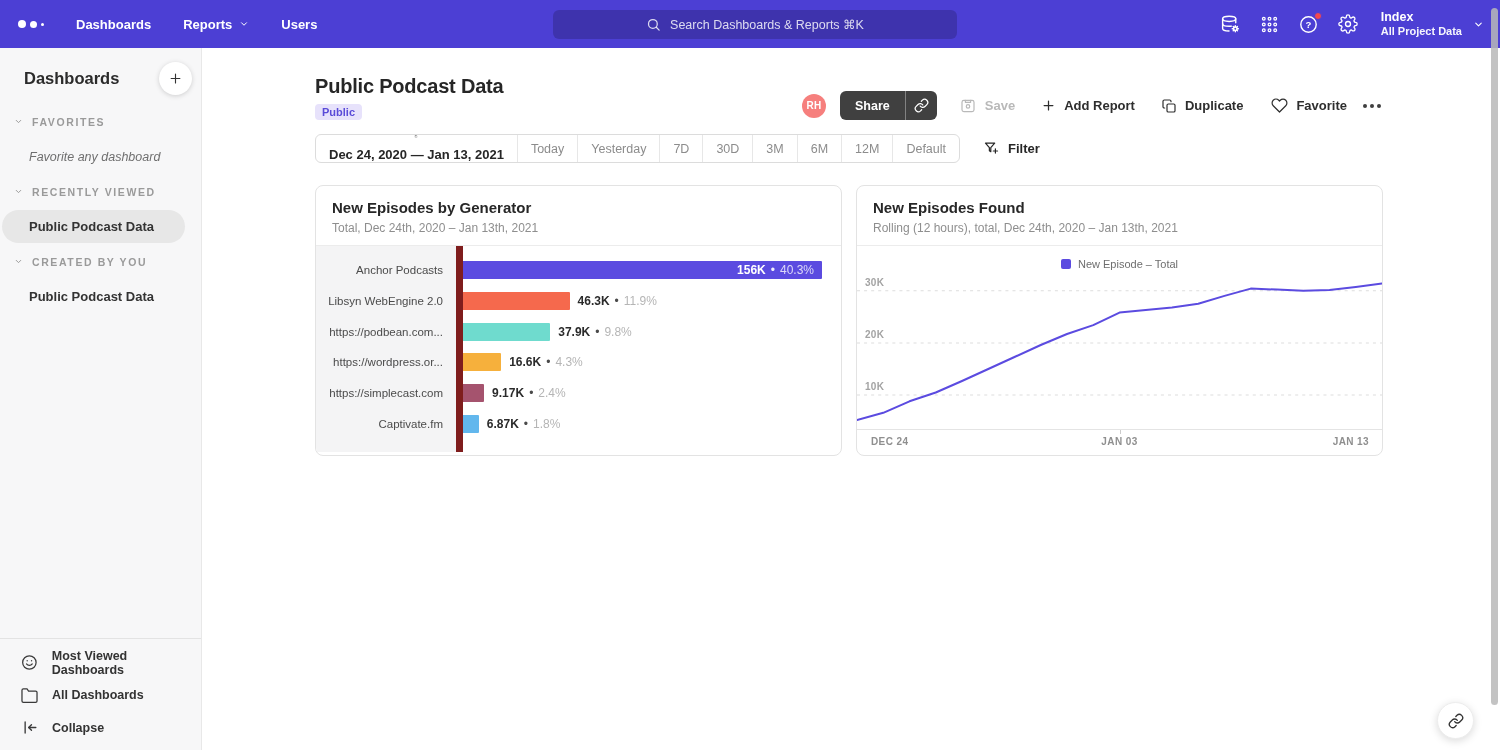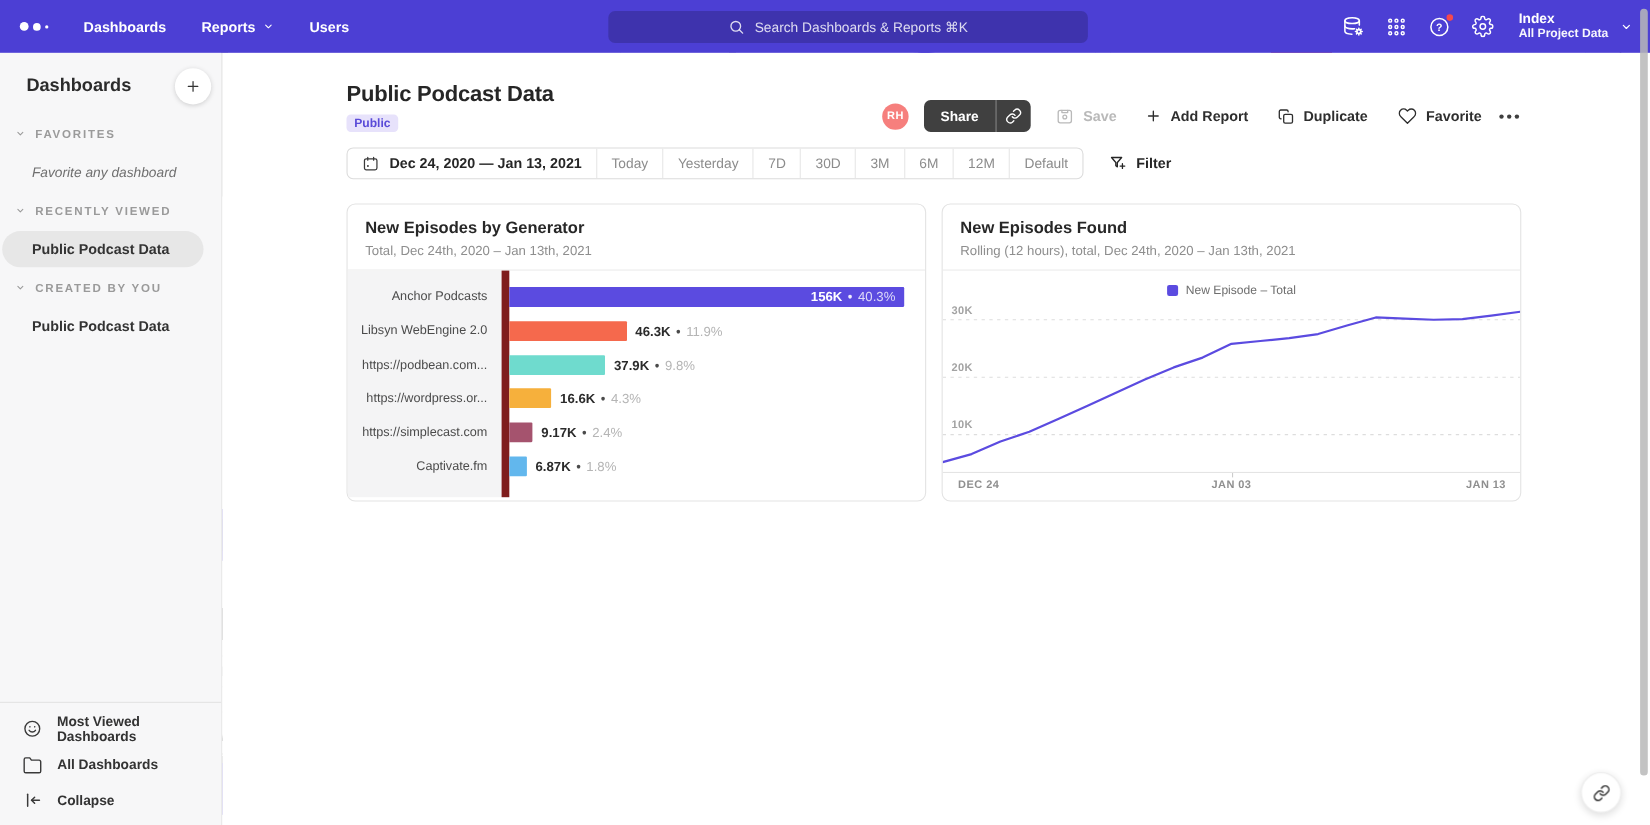--- a/index.html
+++ b/index.html
@@ -10,21 +10,21 @@
   
   .topnav { position:fixed; top:0; left:0; right:0; height:48px; background:#4c3fd4;
     display:flex; align-items:center; padding:0 16px 0 18px; z-index:30; }
   .logo { display:flex; align-items:center; gap:4px; margin-right:32px; cursor:pointer; }
   .logo .d1 { width:8px; height:8px; border-radius:50%; background:#fff; }
   .logo .d2 { width:7px; height:7px; border-radius:50%; background:#fff; }
   .logo .d3 { width:3px; height:3px; border-radius:50%; background:#fff; }
   .nav-items { display:flex; align-items:center; gap:32px; }
   .nav-item { display:flex; align-items:center; gap:7px; color:#fff; font-size:13px;
     font-weight:700; cursor:pointer; }
-  .searchbar { position:absolute; left:553px; top:10px; width:436px; height:29px;
+  .searchbar { position:absolute; left:553px; top:10px; width:404px; height:29px;
     background:rgba(0,0,0,0.18); border-radius:6px; display:flex; align-items:center;
     justify-content:center; gap:9px; color:rgba(255,255,255,0.82); cursor:text;text-align:center; }
   .search-ph { font-size:12.5px; }
   .nav-right { margin-left:auto; display:flex; align-items:center; gap:19px; color:#fff; }
   .nav-icon-btn { background:none; border:none; color:#fff; padding:0; position:relative;
     cursor:pointer; display:flex; }
   .help-badge { position:absolute; top:-2px; right:-3px; width:8px; height:8px;
     background:#f5484d; border-radius:50%; border:1.5px solid #4c3fd4; }
   .project-switcher { display:flex; align-items:center; gap:11px; cursor:pointer; margin-left:4px; }
   .pname { font-size:12.5px; font-weight:700; line-height:15px; }
@@ -80,21 +80,21 @@
     cursor:pointer; padding:4px 2px; }
   .more-btn i { width:4px; height:4px; border-radius:50%; background:#3f3f3f; }
 
   
   .toolbar { display:flex; align-items:center; margin-top:14px; }
   .seg-control { display:flex; align-items:stretch; height:29px; border:1px solid #dcdcdc;
     border-radius:6px; overflow:hidden; background:#fff; }
   .seg { display:flex; align-items:center; gap:9px; padding:0 13px; font-size:12.5px;
     color:#8c8c8c; background:none; border:none; border-left:1px solid #e7e7e7; cursor:pointer;
     white-space:nowrap; }
-  .seg:first-child { border-left:none; }
+  .seg:first-child { border-left:none;flex-direction:column; }
   .date-seg { color:#4a4a4a; }
   .date-seg .date-text { color:#262626; font-weight:700; font-size:13px; }
   .filter-btn { display:flex; align-items:center; gap:8px; margin-left:23px; font-size:13px;
     font-weight:700; color:#262626; background:none; border:none; cursor:pointer; }
 
   
   .cards { display:flex; gap:14px; margin-top:22px; }
   .card { flex:1; height:271px; border:1px solid #e3e3e3; border-radius:8px; overflow:hidden;
     background:#fff; }
   .card-header { padding:13px 16px 10px; border-bottom:1px solid #ececec; }

